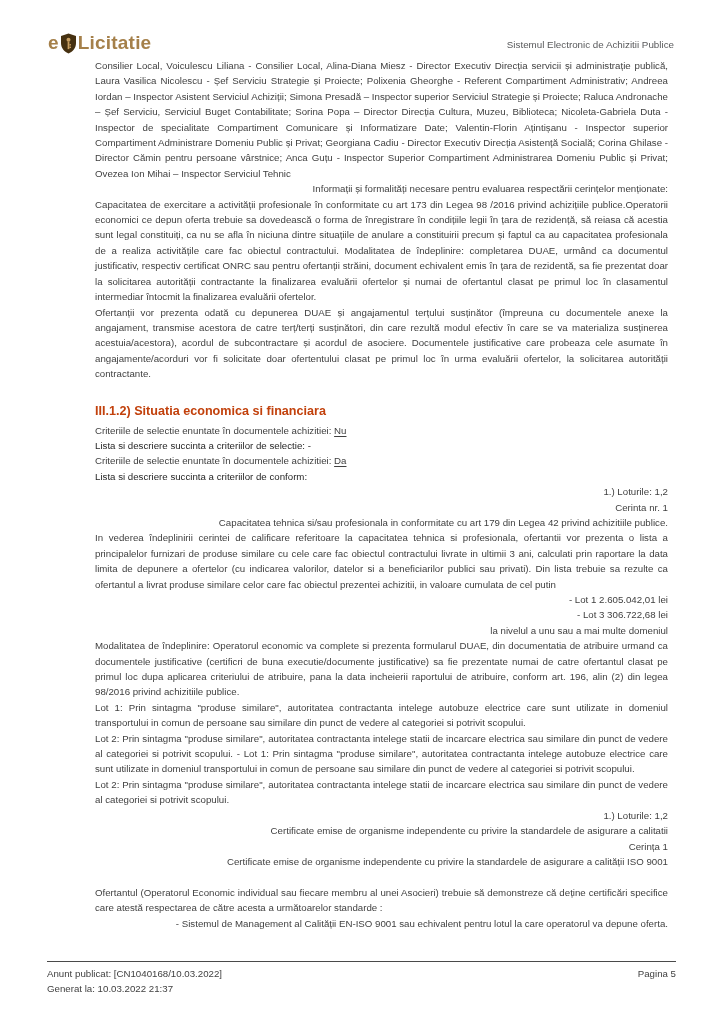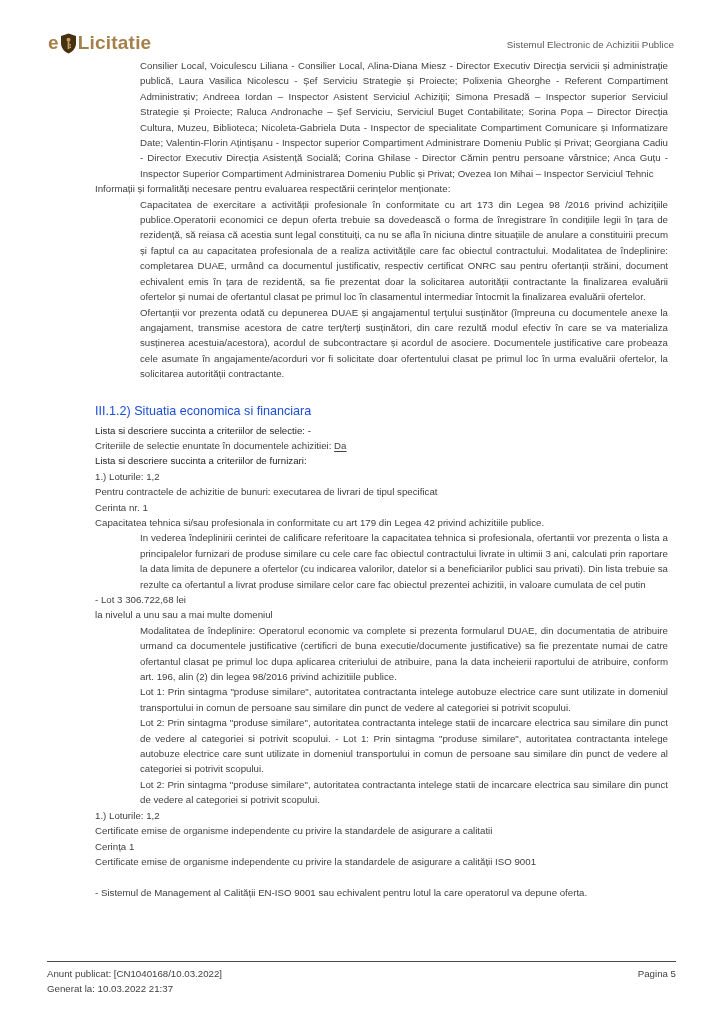--- a/index.html
+++ b/index.html
@@ -21,25 +21,25 @@
     font-size: 19px; font-weight: bold; color: #a5804a; letter-spacing: 0.2px;
   }
   .logo .shield { width: 15px; height: 21px; margin: 0 1px; display: inline-block; }
   .system-title { font-size: 9.8px; color: #58595b; margin-top: 7px; }
   
   .doc {
     position: absolute; top: 58px; left: 95px; width: 573px;
     font-size: 9.7px; line-height: 15.4px;
   }
   .blk { color: #3f3f3f; }
-  .blk.p { text-align: justify; margin-left: 45px; }
-  .blk.line { text-align: left; }
+  .blk.p { text-align: justify; }
+  .blk.line { text-align: right; }
   .blk.boldline { font-weight: normal; color: #262626; }
   .blk.heading {
-    font-weight: normal; color: #1d4ed8; font-size: 12.6px;
+    font-weight: bold; color: #c2410c; font-size: 12.6px;
     margin-top: 22px; margin-bottom: 4px; line-height: 15px;
   }
   .blk.gap { height: 15.4px; }
   .underlined { text-decoration: underline; text-underline-offset: 2px; }
   
   .footer {
     position: absolute; top: 961px; left: 47px; right: 48px;
     border-top: 1px solid #4a4a4a;
     padding-top: 4px;
     font-size: 9.7px; line-height: 15.2px; color: #3f3f3f;
@@ -65,39 +65,41 @@
   </div>
   <div class="system-title">Sistemul Electronic de Achizitii Publice</div>
 </div>
 
 <div class="doc">
     <p class="blk p">Consilier Local, Voiculescu Liliana - Consilier Local, Alina-Diana Miesz - Director Executiv Direcția servicii și administrație publică, Laura Vasilica Nicolescu - Șef Serviciu Strategie și Proiecte; Polixenia Gheorghe - Referent Compartiment Administrativ; Andreea Iordan – Inspector Asistent Serviciul Achiziții; Simona Presadă – Inspector superior Serviciul Strategie și Proiecte; Raluca Andronache – Șef Serviciu, Serviciul Buget Contabilitate; Sorina Popa – Director Direcția Cultura, Muzeu, Biblioteca; Nicoleta-Gabriela Duta - Inspector de specialitate Compartiment Comunicare și Informatizare Date; Valentin-Florin Ațintișanu - Inspector superior Compartiment Administrare Domeniu Public și Privat; Georgiana Cadiu - Director Executiv Direcția Asistență Socială; Corina Ghilase - Director Cămin pentru persoane vârstnice; Anca Guțu - Inspector Superior Compartiment Administrarea Domeniu Public și Privat; Ovezea Ion Mihai – Inspector Serviciul Tehnic</p>
     <p class="blk line">Informații și formalități necesare pentru evaluarea respectării cerințelor menționate:</p>
     <p class="blk p">Capacitatea de exercitare a activității profesionale în conformitate cu art 173 din Legea 98 /2016 privind achizițiile publice.Operatorii economici ce depun oferta trebuie sa dovedească o forma de înregistrare în condițiile legii în țara de rezidență, să reiasa că acestia sunt legal constituiți, ca nu se afla în niciuna dintre situațiile de anulare a constituirii precum și faptul ca au capacitatea profesionala de a realiza activitățile care fac obiectul contractului. Modalitatea de îndeplinire: completarea DUAE, urmând ca documentul justificativ, respectiv certificat ONRC sau pentru ofertanții străini, document echivalent emis în țara de rezidentă, sa fie prezentat doar la solicitarea autorității contractante la finalizarea evaluării ofertelor și numai de ofertantul clasat pe primul loc în clasamentul intermediar întocmit la finalizarea evaluării ofertelor.</p>
     <p class="blk p">Ofertanții vor prezenta odată cu depunerea DUAE și angajamentul terțului susținător (împreuna cu documentele anexe la angajament, transmise acestora de catre terț/terți susținători, din care rezultă modul efectiv în care se va materializa susținerea acestuia/acestora), acordul de subcontractare și acordul de asociere. Documentele justificative care probeaza cele asumate în angajamente/acorduri vor fi solicitate doar ofertentului clasat pe primul loc în urma evaluării ofertelor, la solicitarea autorității contractante.</p>
     <p class="blk heading">III.1.2) Situatia economica si financiara</p>
+    <p class="blk criteria"><span>Criteriile de selectie enuntate în documentele achizitiei: </span><span class="underlined">Nu</span></p>
     <p class="blk boldline">Lista si descriere succinta a criteriilor de selectie: -</p>
     <p class="blk criteria"><span>Criteriile de selectie enuntate în documentele achizitiei: </span><span class="underlined">Da</span></p>
-    <p class="blk boldline">Lista si descriere succinta a criteriilor de furnizari:</p>
+    <p class="blk boldline">Lista si descriere succinta a criteriilor de conform:</p>
     <p class="blk line">1.) Loturile: 1,2</p>
-    <p class="blk line">Pentru contractele de achizitie de bunuri: executarea de livrari de tipul specificat</p>
     <p class="blk line">Cerinta nr. 1</p>
     <p class="blk line">Capacitatea tehnica si/sau profesionala in conformitate cu art 179 din Legea 42 privind achizitiile publice.</p>
     <p class="blk p">In vederea îndeplinirii cerintei de calificare referitoare la capacitatea tehnica si profesionala, ofertantii vor prezenta o lista a principalelor furnizari de produse similare cu cele care fac obiectul contractului livrate in ultimii 3 ani, calculati prin raportare la data limita de depunere a ofertelor (cu indicarea valorilor, datelor si a beneficiarilor publici sau privati). Din lista trebuie sa rezulte ca ofertantul a livrat produse similare celor care fac obiectul prezentei achizitii, in valoare cumulata de cel putin</p>
+    <p class="blk line">- Lot 1 2.605.042,01 lei</p>
     <p class="blk line">- Lot 3 306.722,68 lei</p>
     <p class="blk line">la nivelul a unu sau a mai multe domeniul</p>
     <p class="blk p">Modalitatea de îndeplinire: Operatorul economic va complete si prezenta formularul DUAE, din documentatia de atribuire urmand ca documentele justificative (certificri de buna executie/documente justificative) sa fie prezentate numai de catre ofertantul clasat pe primul loc dupa aplicarea criteriului de atribuire, pana la data incheierii raportului de atribuire, conform art. 196, alin (2) din legea 98/2016 privind achizitiile publice.</p>
     <p class="blk p">Lot 1: Prin sintagma "produse similare", autoritatea contractanta intelege autobuze electrice care sunt utilizate in domeniul transportului in comun de persoane sau similare din punct de vedere al categoriei si potrivit scopului.</p>
     <p class="blk p">Lot 2: Prin sintagma "produse similare", autoritatea contractanta intelege statii de incarcare electrica sau similare din punct de vedere al categoriei si potrivit scopului. - Lot 1: Prin sintagma "produse similare", autoritatea contractanta intelege autobuze electrice care sunt utilizate in domeniul transportului in comun de persoane sau similare din punct de vedere al categoriei si potrivit scopului.</p>
     <p class="blk p">Lot 2: Prin sintagma "produse similare", autoritatea contractanta intelege statii de incarcare electrica sau similare din punct de vedere al categoriei si potrivit scopului.</p>
     <p class="blk line">1.) Loturile: 1,2</p>
     <p class="blk line">Certificate emise de organisme independente cu privire la standardele de asigurare a calitatii</p>
     <p class="blk line">Cerința 1</p>
     <p class="blk line">Certificate emise de organisme independente cu privire la standardele de asigurare a calității  ISO 9001</p>
     <div class="blk gap"></div>
+    <p class="blk p">Ofertantul (Operatorul Economic individual sau fiecare membru al unei Asocieri) trebuie să demonstreze că deține certificări specifice care atestă respectarea de către acesta a următoarelor standarde :</p>
     <p class="blk line">- Sistemul de Management al Calității EN-ISO 9001 sau echivalent pentru lotul la care operatorul va depune oferta.</p>
   </div>
 
 <div class="footer">
   <div class="footer-row1">
     <span>Anunt publicat: [CN1040168/10.03.2022]</span>
     <span>Pagina 5</span>
   </div>
   <div class="footer-row2">
     <span>Generat la: 10.03.2022 21:37</span>

